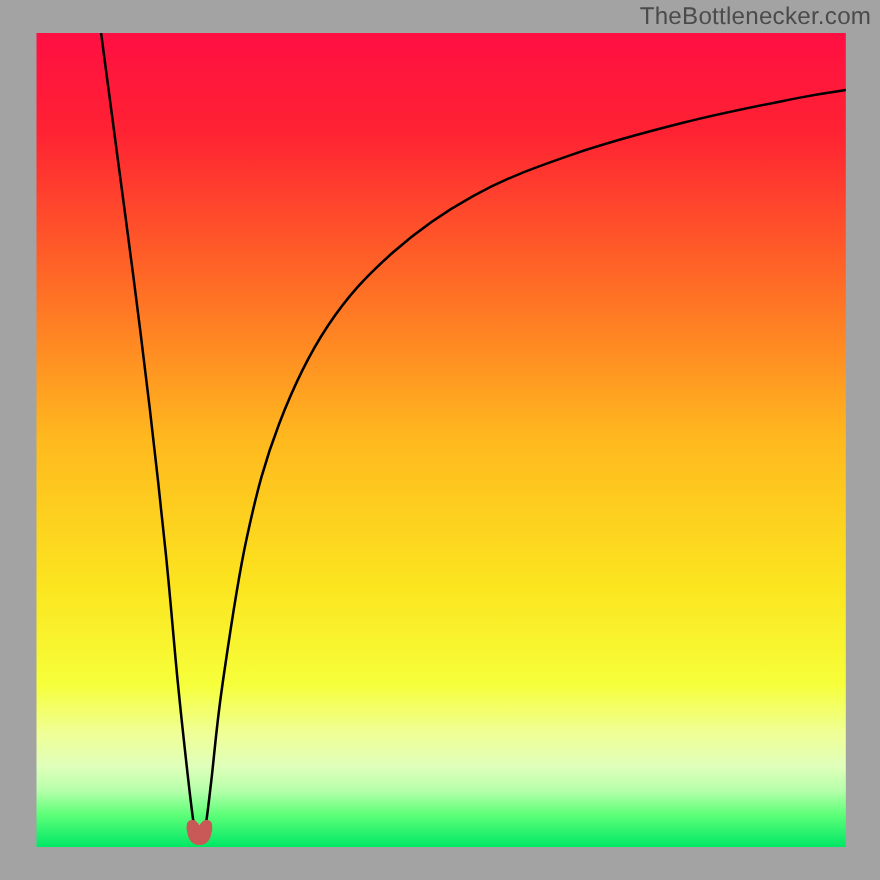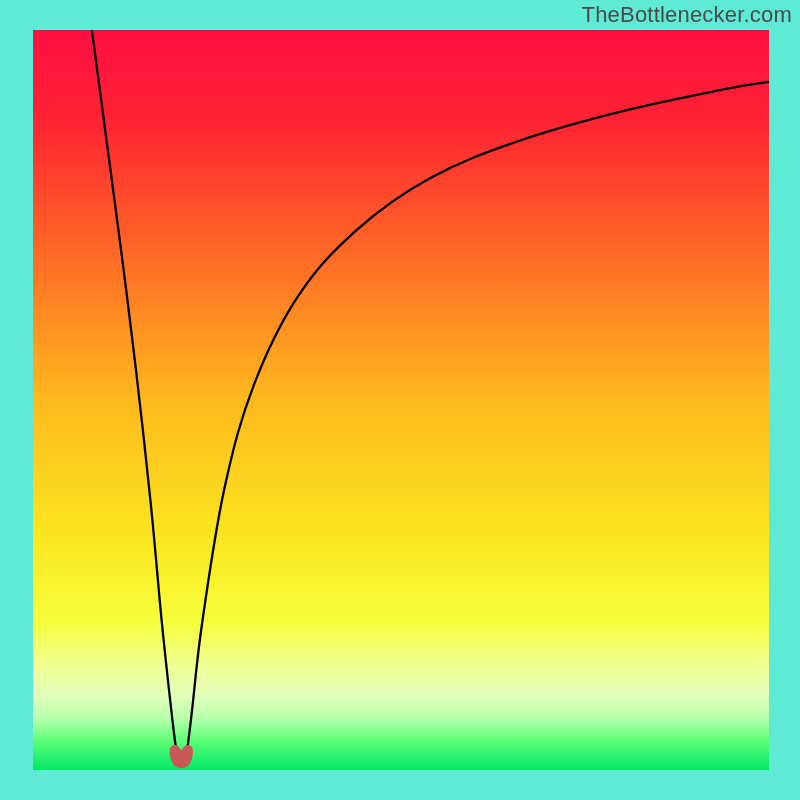--- a/index.html
+++ b/index.html
@@ -9,21 +9,21 @@
     height: 800px;
     background: #000;
     overflow: hidden;
     font-family: Arial, Helvetica, sans-serif;
   }
   .stage {
     position: absolute;
     left: 0; top: 0;
     width: 800px;
     height: 800px;
-    background: #5eead4;
+    background: #a3a3a3;
   }
   .plot {
     position: absolute;
     overflow: hidden;
   }
   .gradient-fill {
     position: absolute;
     left: 0; top: 0; right: 0; bottom: 0;
   }
   .credit {

